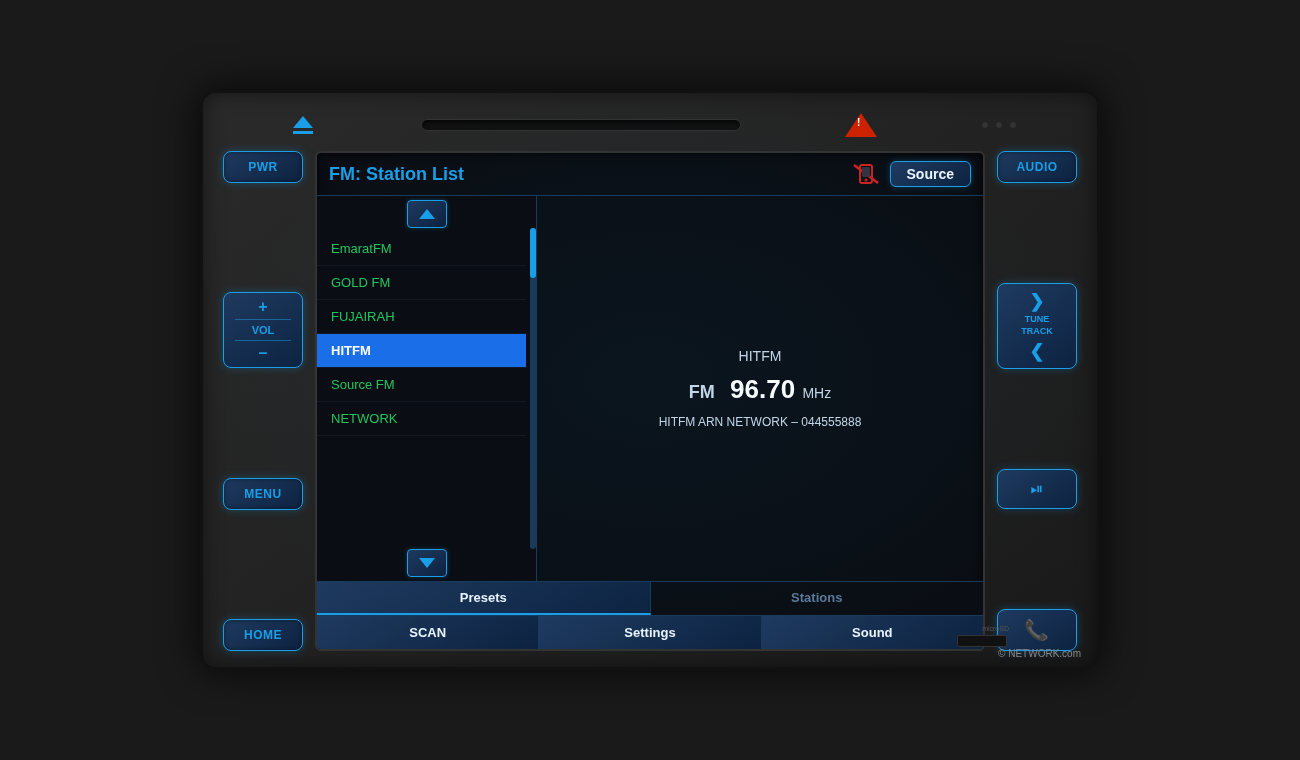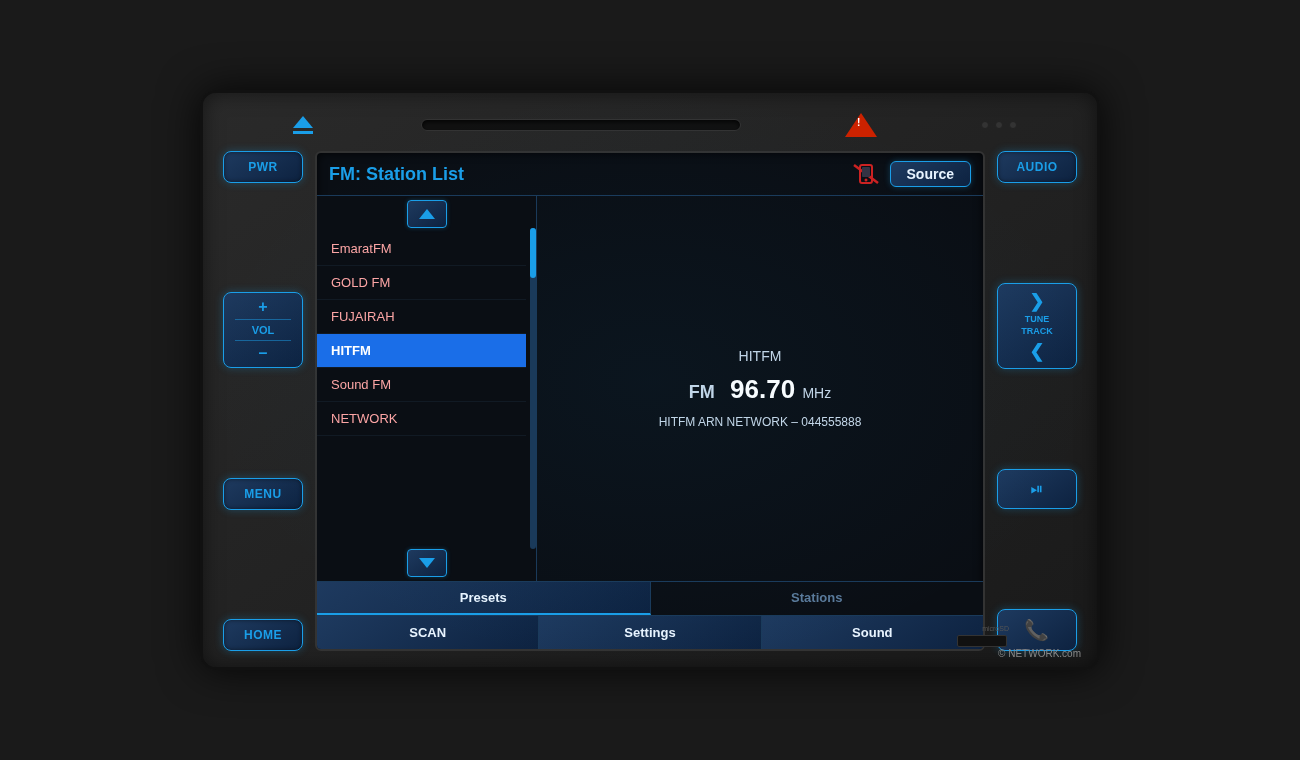--- a/index.html
+++ b/index.html
@@ -311,21 +311,21 @@
 
     .stations-items {
       flex: 1;
       display: flex;
       flex-direction: column;
       padding-right: 10px;
     }
 
     .station-item {
       padding: 9px 14px;
-      color: #fca5a5;
+      color: #22c55e;
       font-size: 13px;
       cursor: pointer;
       border-bottom: 1px solid #111a24;
     }
 
     .station-item.active {
       background: #1a6ee8;
       color: white;
       font-weight: bold;
     }
@@ -606,21 +606,21 @@
 
         <div class="station-list">
           <div class="scroll-up">
             <div class="scroll-arrow-up"></div>
           </div>
           <div class="stations-items">
             <div class="station-item">EmaratFM</div>
             <div class="station-item">GOLD FM</div>
             <div class="station-item">FUJAIRAH</div>
             <div class="station-item active">HITFM</div>
-            <div class="station-item">Sound FM</div>
+            <div class="station-item">Source FM</div>
             <div class="station-item">NETWORK</div>
           </div>
           <div class="scroll-bar">
             <div class="scroll-thumb"></div>
           </div>
           <div class="scroll-down">
             <div class="scroll-arrow-down"></div>
           </div>
         </div>
 

